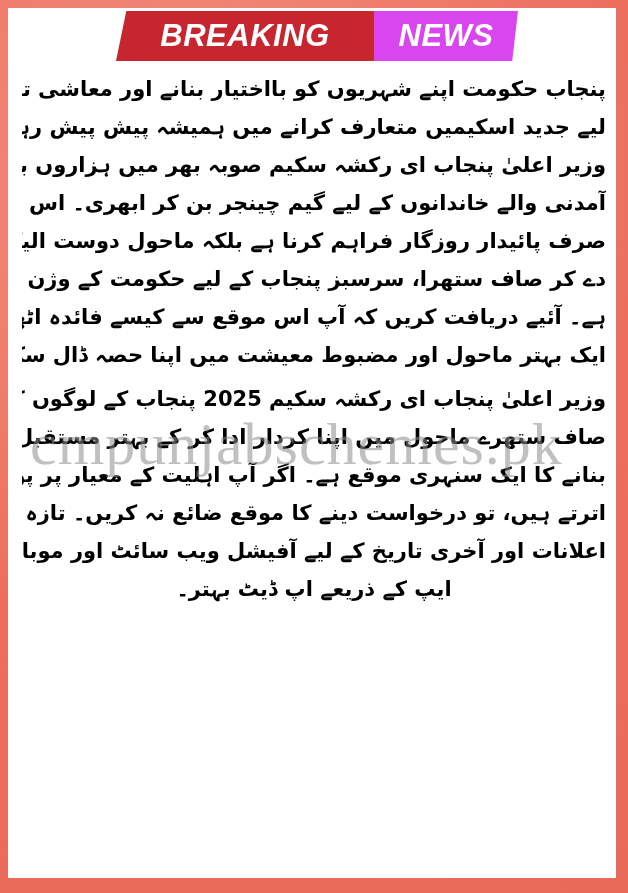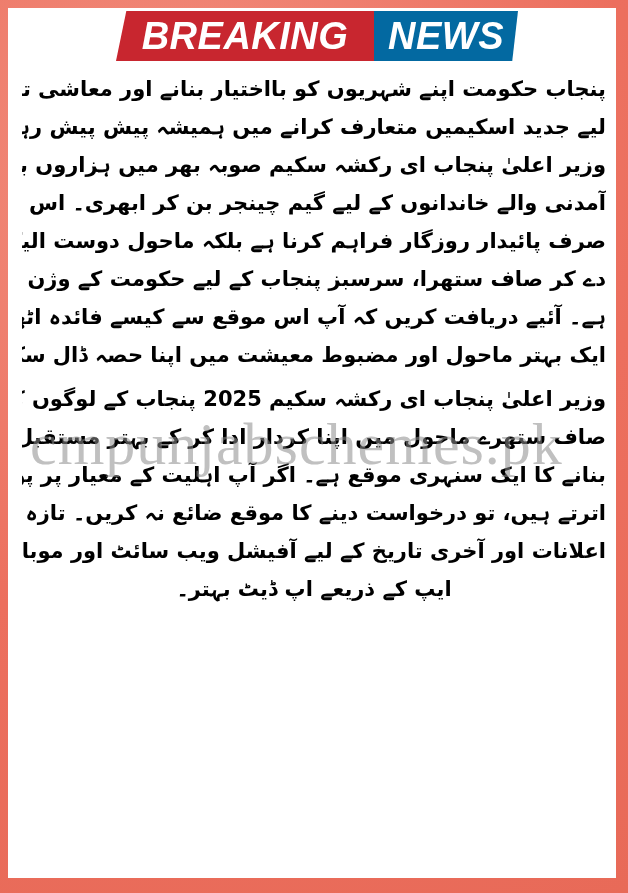--- a/index.html
+++ b/index.html
@@ -13,24 +13,24 @@
     position: absolute; left: 8px; top: 8px; width: 608px; height: 870px;
     background: #ffffff;
   }
   .banner {
     position: absolute; left: 108px; top: 3px; height: 50px; width: 402px;
     display: flex;
   }
   .banner .seg {
     height: 50px; display: flex; align-items: center; justify-content: center;
     color: #ffffff; font-family: "Liberation Sans", sans-serif; font-weight: bold;
-    font-style: italic; font-size: 38px; letter-spacing: 0.5px;
+    font-style: italic; font-size: 31px; letter-spacing: 0.5px;
   }
   .banner .red { background: #c8262f; width: 258px; clip-path: polygon(4% 0, 100% 0, 100% 100%, 0 100%); }
-  .banner .blue { background: #0369a1; width: 144px; clip-path: polygon(0 0, 100% 0, 96% 100%, 0 100%); }
+  .banner .blue { background: #d946ef; width: 144px; clip-path: polygon(0 0, 100% 0, 96% 100%, 0 100%); }
   .article {
     position: absolute; left: 14px; top: 62px; width: 584px;
     direction: rtl; text-align: justify; text-align-last: justify;
     font-family: "DejaVu Sans", sans-serif; font-size: 21px; font-weight: bold;
     color: #000;
   }
   .line {
     height: 38px; line-height: 38px; white-space: nowrap; overflow: hidden;
     text-align: justify; text-align-last: justify;
   }

